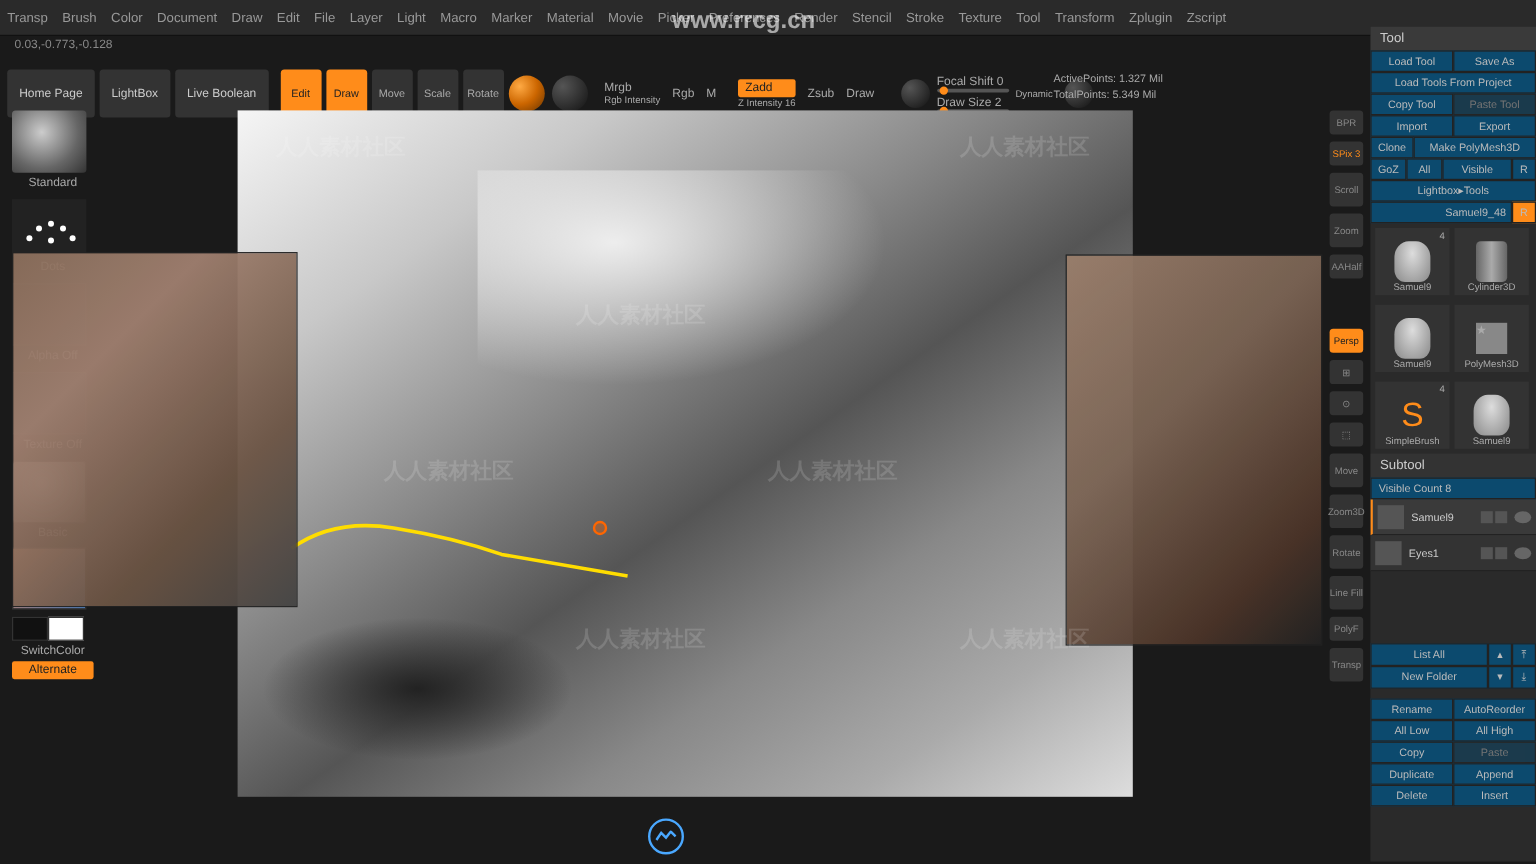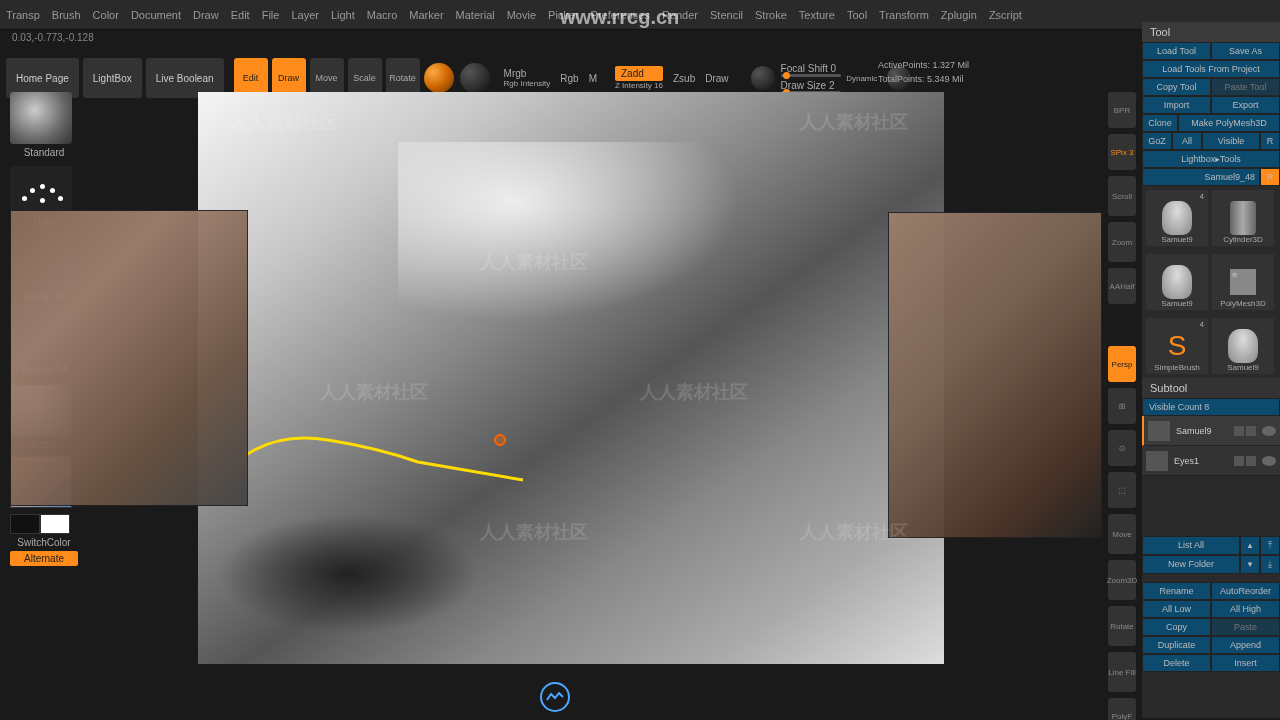--- a/index.html
+++ b/index.html
@@ -34,23 +34,23 @@
 .canvas { position: absolute; top: 92px; left: 198px; width: 746px; height: 572px; background: linear-gradient(145deg, #f5f5f5 0%, #c8c8c8 20%, #888 40%, #555 55%, #888 70%, #aaa 85%, #ddd 100%); overflow: hidden; }
 .shadow-area { position: absolute; bottom: 30px; left: 20px; width: 260px; height: 120px; background: radial-gradient(ellipse, #222 0%, transparent 70%); }
 .highlight1 { position: absolute; top: 50px; left: 200px; width: 380px; height: 200px; background: radial-gradient(ellipse at 30% 30%, rgba(255,255,255,0.8), transparent 60%); }
 .curve-line { position: absolute; top: 330px; left: 40px; width: 290px; height: 60px; }
 .curve-line svg { width: 100%; height: 100%; }
 .cursor-dot { position: absolute; top: 342px; left: 296px; width: 12px; height: 12px; border: 2px solid #ff6600; border-radius: 50%; background: rgba(255,100,0,0.3); }
 .ref-left { position: absolute; top: 210px; left: 10px; width: 238px; height: 296px; background: linear-gradient(135deg, #8b6f5c 0%, #a08070 30%, #6b5444 70%, #444 100%); border: 1px solid #222; opacity: 0.95; }
 .ref-right { position: absolute; top: 212px; left: 888px; width: 214px; height: 326px; background: linear-gradient(135deg, #9b7f6c 0%, #7b6454 40%, #4b3428 80%, #222 100%); border: 1px solid #222; opacity: 0.95; }
 
 .right-icon-col { position: absolute; top: 92px; right: 144px; width: 28px; display: flex; flex-direction: column; gap: 6px; }
-.ric { width: 28px; height: 36px; background: #333; border-radius: 3px; display: flex; align-items: center; justify-content: center; font-size: 8px; color: #888; }
+.ric { width: 28px; height: 20px; background: #333; border-radius: 3px; display: flex; align-items: center; justify-content: center; font-size: 8px; color: #888; }
 .ric.active { background: #ff8c1a; color: #222; }
-.ric.tall { height: 40px; text-align: center; }
+.ric.tall { height: 28px; text-align: center; }
 
 .right-panel { position: absolute; top: 22px; right: 0; width: 138px; background: #2a2a2a; height: 696px; overflow: hidden; }
 .rp-header { background: #3a3a3a; padding: 4px 8px; font-size: 11px; color: #ccc; }
 .rp-row { display: flex; }
 .rp-btn { flex: 1; background: #0c4a6e; color: #bbb; font-size: 9px; padding: 3px 4px; text-align: center; border: 1px solid #222; }
 .rp-btn.wide { flex: 2; }
 .rp-btn.small { flex: 0 0 20px; }
 .thumb-row { display: flex; gap: 4px; padding: 4px; }
 .thumb { width: 62px; height: 56px; background: #333; position: relative; display: flex; align-items: center; justify-content: center; }
 .thumb .num { position: absolute; top: 2px; right: 4px; font-size: 8px; }

